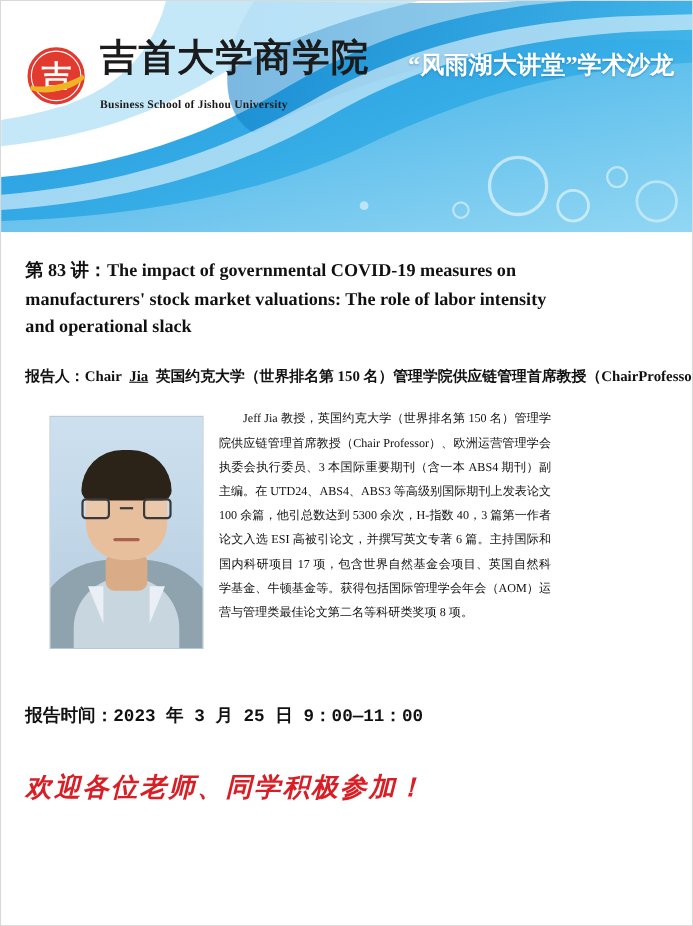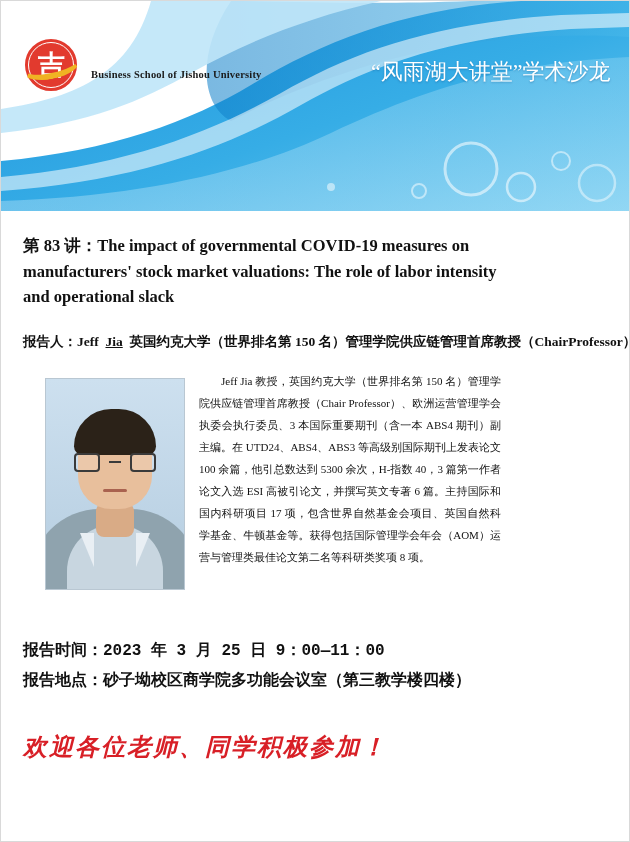--- a/index.html
+++ b/index.html
@@ -107,26 +107,26 @@
     font-family: "Liberation Serif", serif;
     font-size: 10.5px;
     font-weight: bold;
     color: #1b1b1b;
     letter-spacing: 0.2px;
     white-space: nowrap;
   }
 
   .banner-title {
     position: absolute;
-    top: 56px;
+    top: 43px;
     left: 370px;
     z-index: 5;
     font-family: "Liberation Serif", serif;
     font-size: 22px;
-    font-weight: normal;
+    font-weight: bold;
     color: #ffffff;
     white-space: nowrap;
     text-shadow: 0 1px 2px rgba(0,60,120,.35);
   }
 
   
   .content {
     position: absolute;
     top: 212px;
     left: 0;
@@ -325,35 +325,36 @@
     </svg>
 
     <div class="logo-wrap">
       <div class="logo-mark">
         <div class="ring"></div>
         <div class="inner"></div>
         <div class="glyph">吉</div>
         <div class="swoosh"></div>
       </div>
       <div class="logo-text">
+        <div class="logo-cn">吉首大学商学院</div>
         <div class="logo-en">Business School of Jishou University</div>
       </div>
     </div>
 
     <div class="banner-title">“风雨湖大讲堂”学术沙龙</div>
   </div>
 
   <div class="content">
 
     <div class="lecture-title">
       <span>第 83 讲：</span><span>The impact of governmental COVID-19 measures on manufacturers' stock market valuations: The role of labor intensity and operational slack</span>
     </div>
 
     <div class="speaker-line">
-      <span>报告人：</span><span>Jeff</span>&nbsp;&nbsp;<span class="name-underline">Jia</span>&nbsp;&nbsp;<span>英国约克大学（世界排名第 150 名）管理学院供应链管理首席教授（ChairProfessor）</span>
+      <span>报告人：</span><span>Chair</span>&nbsp;&nbsp;<span class="name-underline">Jia</span>&nbsp;&nbsp;<span>英国约克大学（世界排名第 150 名）管理学院供应链管理首席教授（ChairProfessor）</span>
     </div>
 
     <div class="bio-block">
       <div class="portrait">
         <div class="p-bg"></div>
         <div class="p-shoulders"></div>
         <div class="p-shirt"></div>
         <div class="p-collar-l"></div>
         <div class="p-collar-r"></div>
         <div class="p-neck"></div>
@@ -364,20 +365,17 @@
         <div class="p-bridge"></div>
         <div class="p-mouth"></div>
       </div>
       <div class="bio-text">Jeff Jia 教授，英国约克大学（世界排名第 150 名）管理学院供应链管理首席教授（Chair Professor）、欧洲运营管理学会执委会执行委员、3 本国际重要期刊（含一本 ABS4 期刊）副主编。在 UTD24、ABS4、ABS3 等高级别国际期刊上发表论文 100 余篇，他引总数达到 5300 余次，H-指数 40，3 篇第一作者论文入选 ESI 高被引论文，并撰写英文专著 6 篇。主持国际和国内科研项目 17 项，包含世界自然基金会项目、英国自然科学基金、牛顿基金等。获得包括国际管理学会年会（AOM）运营与管理类最佳论文第二名等科研类奖项 8 项。</div>
     </div>
 
     <div class="meta">
       <div class="meta-line">
         <span>报告时间：</span><span>2023 年 3 月 25 日 9：00—11：00</span>
       </div>
-      <div class="meta-line">
-        <span>报告地点：</span><span>砂子坳校区商学院多功能会议室（第三教学楼四楼）</span>
-      </div>
     </div>
 
     <div class="callout">欢迎各位老师、同学积极参加！</div>
   </div>
 </div>
 
 </body></html>

